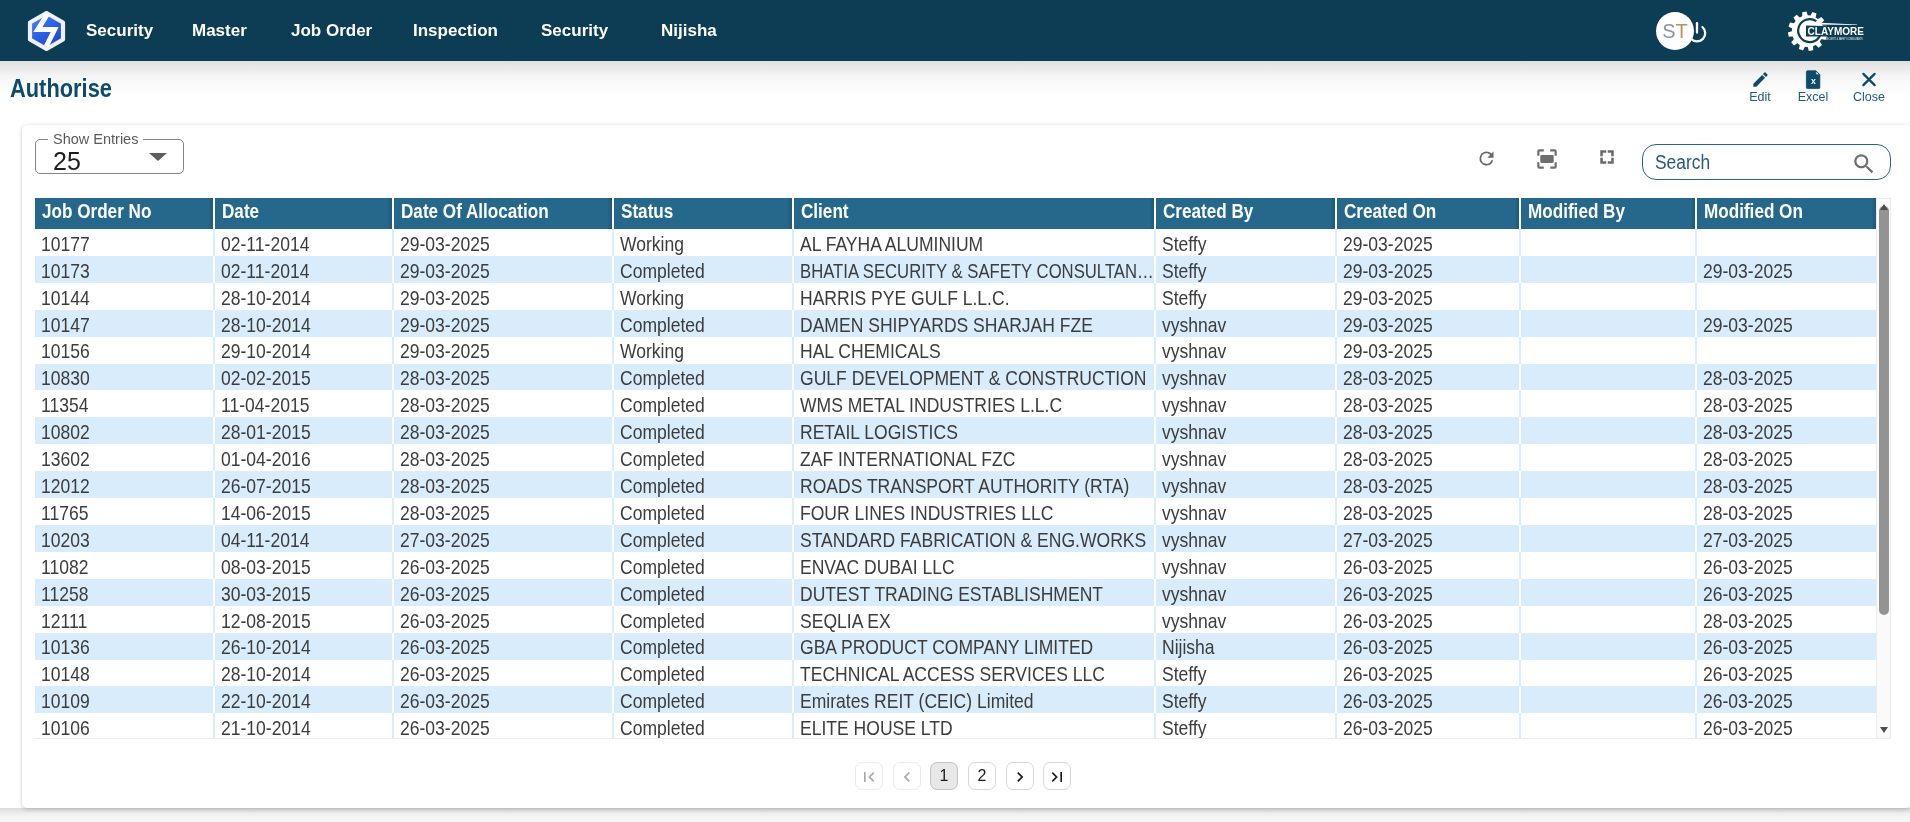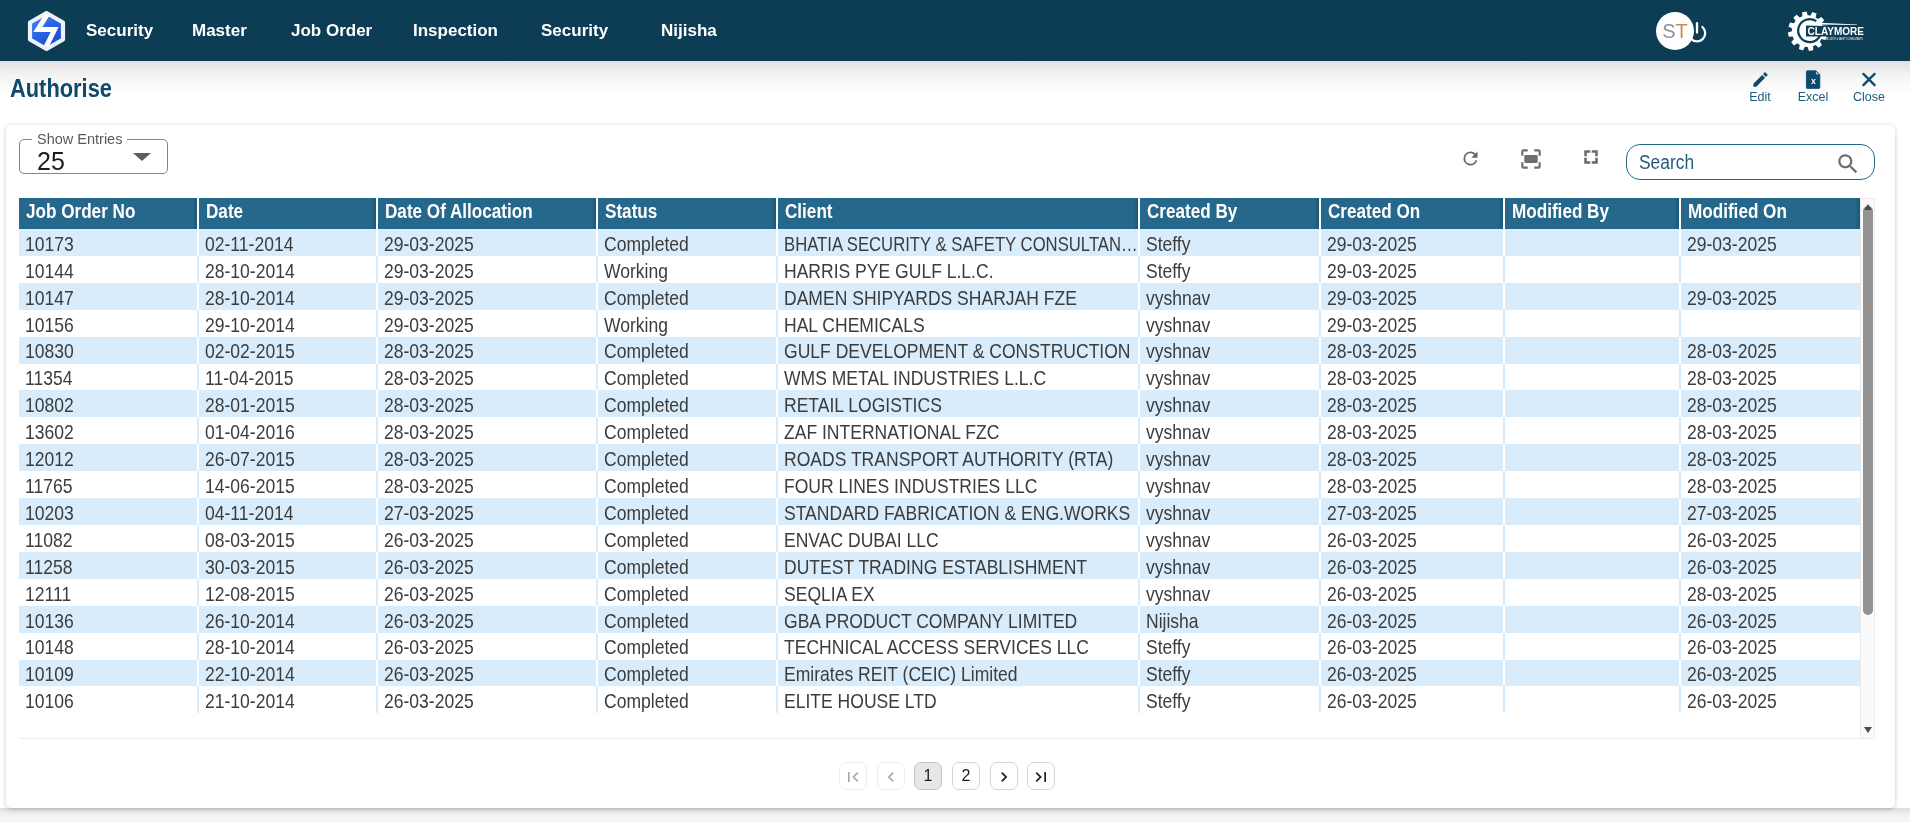--- a/index.html
+++ b/index.html
@@ -11,21 +11,21 @@
 #navshadow { position:absolute; left:0; top:61px; width:1910px; height:34px;
   background:linear-gradient(180deg, rgba(60,60,60,0.16), rgba(110,110,110,0.07) 45%, rgba(255,255,255,0)); }
 .mitem { position:absolute; top:0; height:61px; line-height:61px; color:#fff; font-weight:bold; font-size:17px; }
 
 
 #heading { position:absolute; left:10px; top:72.5px; font-size:26px; font-weight:bold; color:#0d4a6b; transform:scaleX(0.84); transform-origin:0 50%; }
 .hact { position:absolute; top:70px; width:52px; text-align:center; color:#1d5c80; font-size:12.5px; }
 .hact svg { display:block; margin:0 auto 1px auto; }
 
 
-#card { position:absolute; left:6px; top:125px; width:1889px; height:683px; background:#fff;
+#card { position:absolute; left:22px; top:125px; width:1889px; height:683px; background:#fff;
   border-radius:5px; box-shadow:0 1px 4px rgba(0,0,0,0.22); }
 
 
 #sel { position:absolute; left:13px; top:14px; width:149px; height:35px; border:1px solid #848484; border-radius:5px; }
 #sel .lbl { position:absolute; left:12px; top:-9px; background:#fff; padding:0 5px; font-size:14.5px; color:#5a5a5a; }
 #sel .val { position:absolute; left:17px; top:7px; font-size:25px; color:#1c1c1c; }
 #sel .arr { position:absolute; right:16px; top:12.5px; width:0; height:0; border-left:9.5px solid transparent; border-right:9.5px solid transparent; border-top:8.7px solid #5e5e5e; }
 
 
 .tbi { position:absolute; top:21px; }
@@ -178,20 +178,31 @@
             <tr>
               <th><span class="hx">Job Order No</span></th>
               <th><span class="hx">Date</span></th>
               <th><span class="hx">Date Of Allocation</span></th>
               <th><span class="hx">Status</span></th>
               <th><span class="hx">Client</span></th>
               <th><span class="hx">Created By</span></th>
               <th><span class="hx">Created On</span></th>
               <th><span class="hx">Modified By</span></th>
               <th class="last"><span class="hx">Modified On</span></th>
+            </tr>
+        <tr class="odd">
+              <td><span class="cx">10177</span></td>
+              <td><span class="cx">02-11-2014</span></td>
+              <td><span class="cx">29-03-2025</span></td>
+              <td><span class="cx">Working</span></td>
+              <td><span class="cx">AL FAYHA ALUMINIUM</span></td>
+              <td><span class="cx">Steffy</span></td>
+              <td><span class="cx">29-03-2025</span></td>
+              <td></td>
+              <td class="last"></td>
             </tr>
         <tr class="even">
               <td><span class="cx">10173</span></td>
               <td><span class="cx">02-11-2014</span></td>
               <td><span class="cx">29-03-2025</span></td>
               <td><span class="cx">Completed</span></td>
               <td><span class="cx" style="transform:scaleX(0.795)">BHATIA SECURITY &amp; SAFETY CONSULTAN…</span></td>
               <td><span class="cx">Steffy</span></td>
               <td><span class="cx">29-03-2025</span></td>
               <td></td>

